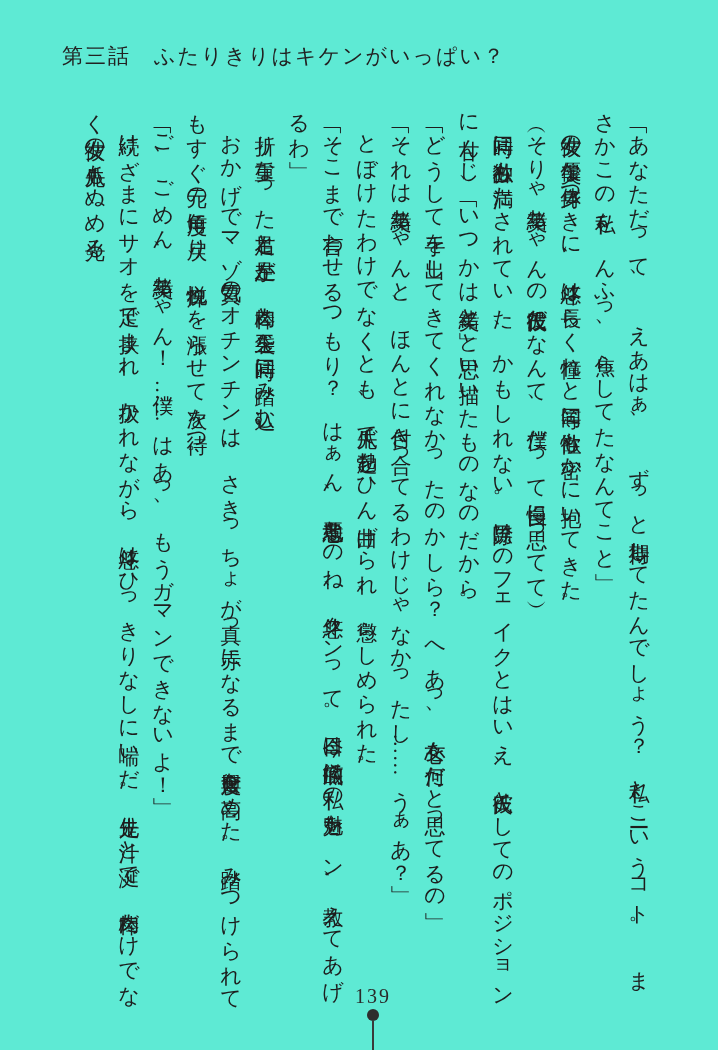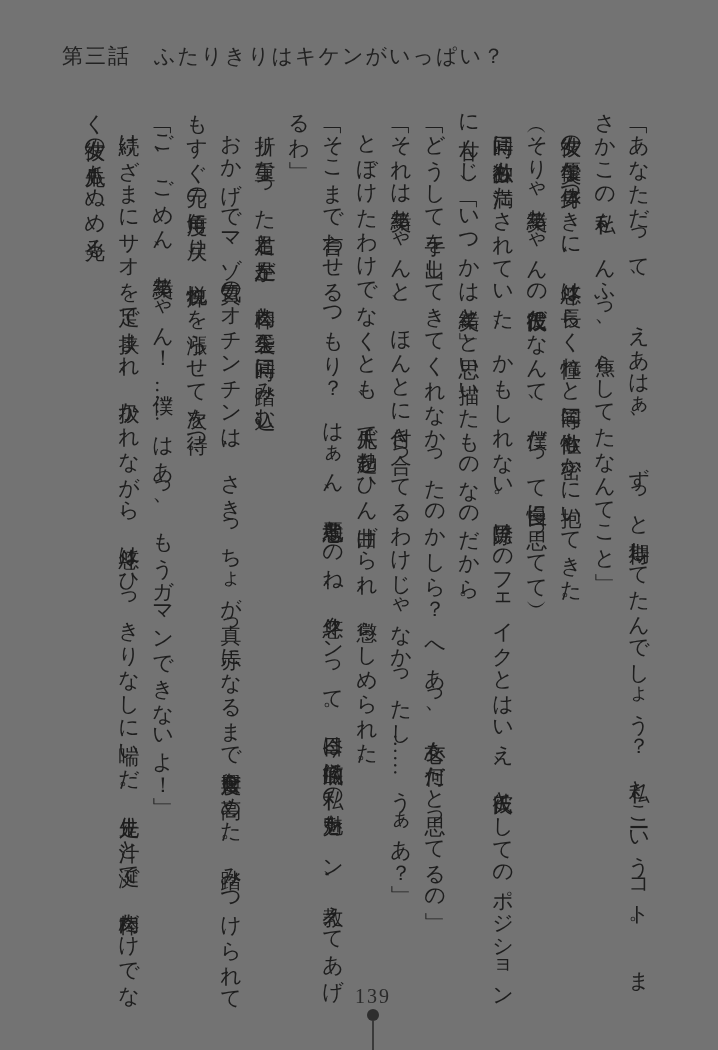--- a/index.html
+++ b/index.html
@@ -5,21 +5,21 @@
   html, body {
     margin: 0;
     padding: 0;
     background: #e9e9e9;
   }
   .page {
     position: relative;
     width: 718px;
     height: 1050px;
     margin: 0 auto;
-    background: #737373;
+    background: #5eead4;
     color: #1d1d1d;
     font-family: "Liberation Serif", "DejaVu Serif", serif;
     overflow: hidden;
   }
   .chapter-header {
     position: absolute;
     top: 42px;
     left: 62px;
     font-size: 21px;
     letter-spacing: 2px;

